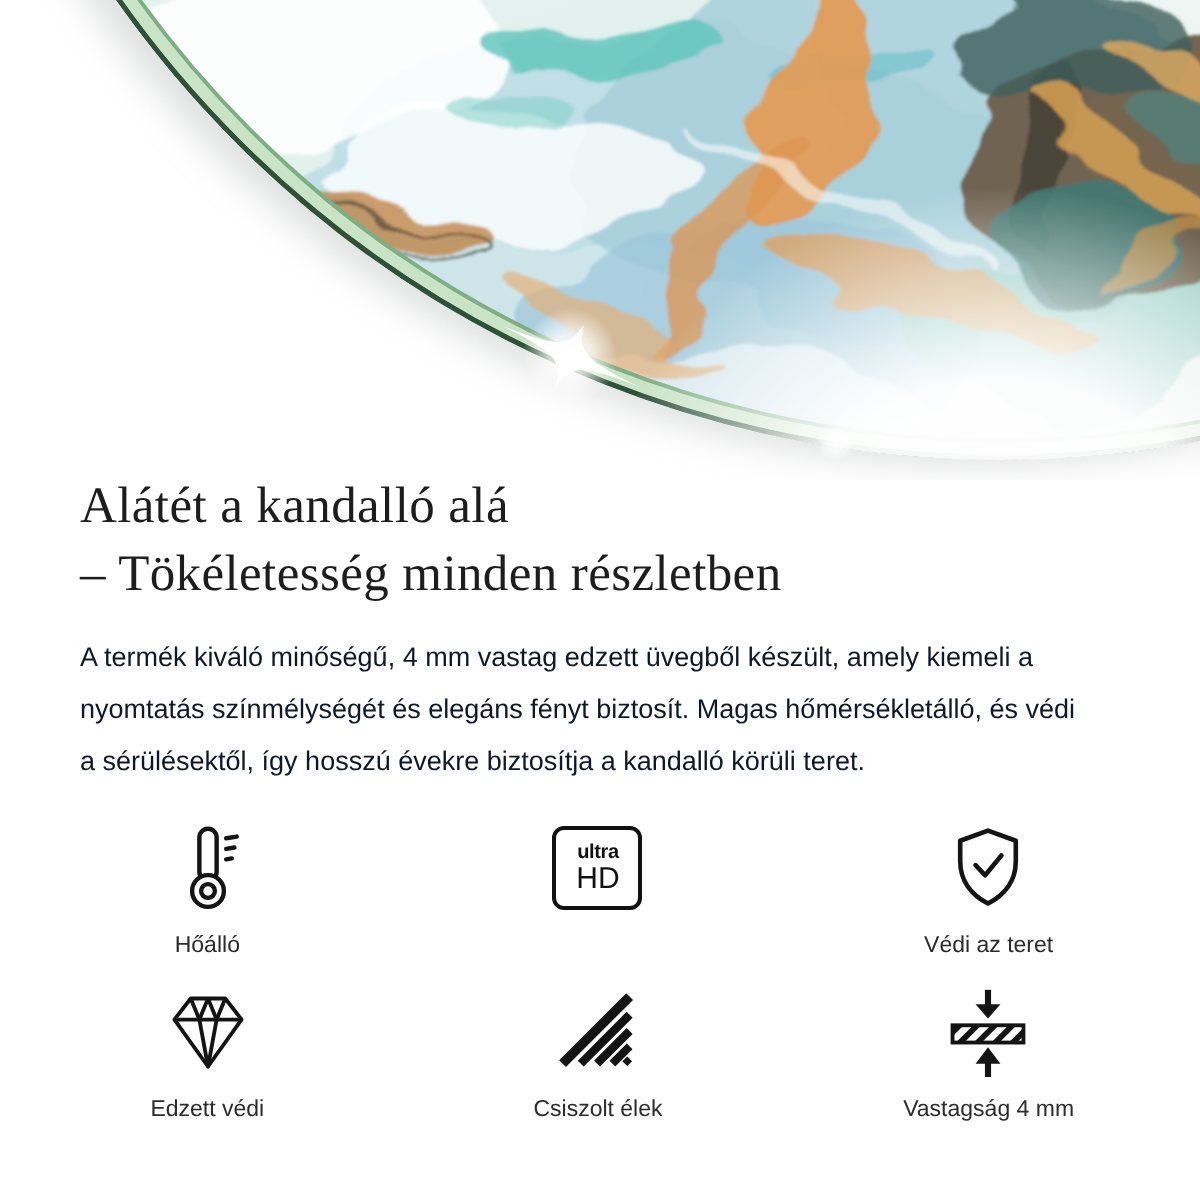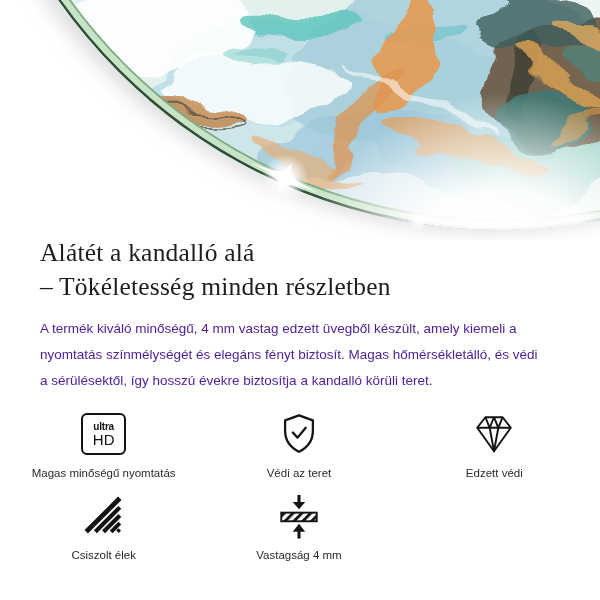--- a/index.html
+++ b/index.html
@@ -28,21 +28,21 @@
     color: #1d1d1d;
     letter-spacing: 0.2px;
   }
 
   
   .desc {
     margin: 12px 40px 0 40px;
     max-width: 506px;
     font-size: 13.5px;
     line-height: 26px;
-    color: #4c1d95;
+    color: #0f172a;
   }
 
   
   .features {
     display: grid;
     grid-template-columns: repeat(3, 1fr);
     margin: 16px 8px 0 6px;
     row-gap: 12px;
   }
   .feature {
@@ -165,29 +165,43 @@
 
   <h1 class="heading">
     <div>Alátét a kandalló alá</div>
     <div>– Tökéletesség minden részletben</div>
   </h1>
 
   <p class="desc">A termék kiváló minőségű, 4 mm vastag edzett üvegből készült, amely kiemeli a nyomtatás színmélységét és elegáns fényt biztosít. Magas hőmérsékletálló, és védi a sérülésektől, így hosszú évekre biztosítja a kandalló körüli teret.</p>
 
   <div class="features">
 
+    <div class="feature">
+      <div class="f-icon">
+        <svg width="46" height="48" viewBox="0 0 48 48">
+          <g stroke="#141414" stroke-width="2.3" fill="none" stroke-linecap="round">
+            <rect x="19.5" y="3.5" width="9" height="27" rx="4.5"></rect>
+            <circle cx="24" cy="36" r="8.3" fill="#ffffff"></circle>
+            <circle cx="24" cy="36" r="3.6"></circle>
+            <path d="M33.5,8.5 L39,7.6"></path>
+            <path d="M33.5,14 L37.8,13.3"></path>
+            <path d="M33.5,19.5 L36.4,19"></path>
+          </g>
+        </svg>
+      </div>
+      <div class="f-label">Hőálló</div>
+    </div>
 
     <div class="feature">
       <div class="f-icon">
         <div class="uhd">
           <div class="t1">ultra</div>
           <div class="t2">HD</div>
         </div>
       </div>
-      <div class="f-label">Magas minőségű nyomtatás</div>
     </div>
 
     <div class="feature">
       <div class="f-icon">
         <svg width="46" height="48" viewBox="0 0 48 48">
           <g stroke="#141414" stroke-width="2.4" fill="none" stroke-linejoin="round" stroke-linecap="round">
             <path d="M24,4.5 L38.5,9.8 V20.5 C38.5,30.5 32.8,38 24,42.5 C15.2,38 9.5,30.5 9.5,20.5 V9.8 Z"></path>
             <path d="M17.5,22.5 L22.5,27.8 L31,17.5"></path>
           </g>
         </svg>

